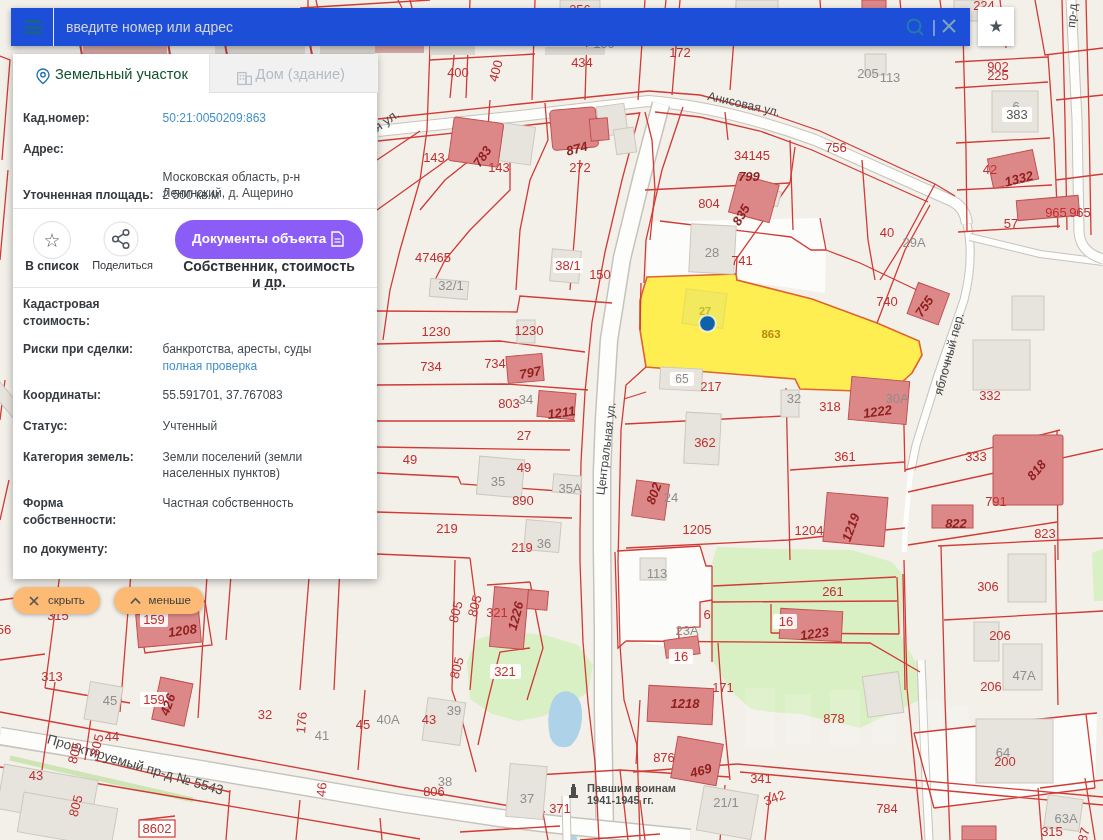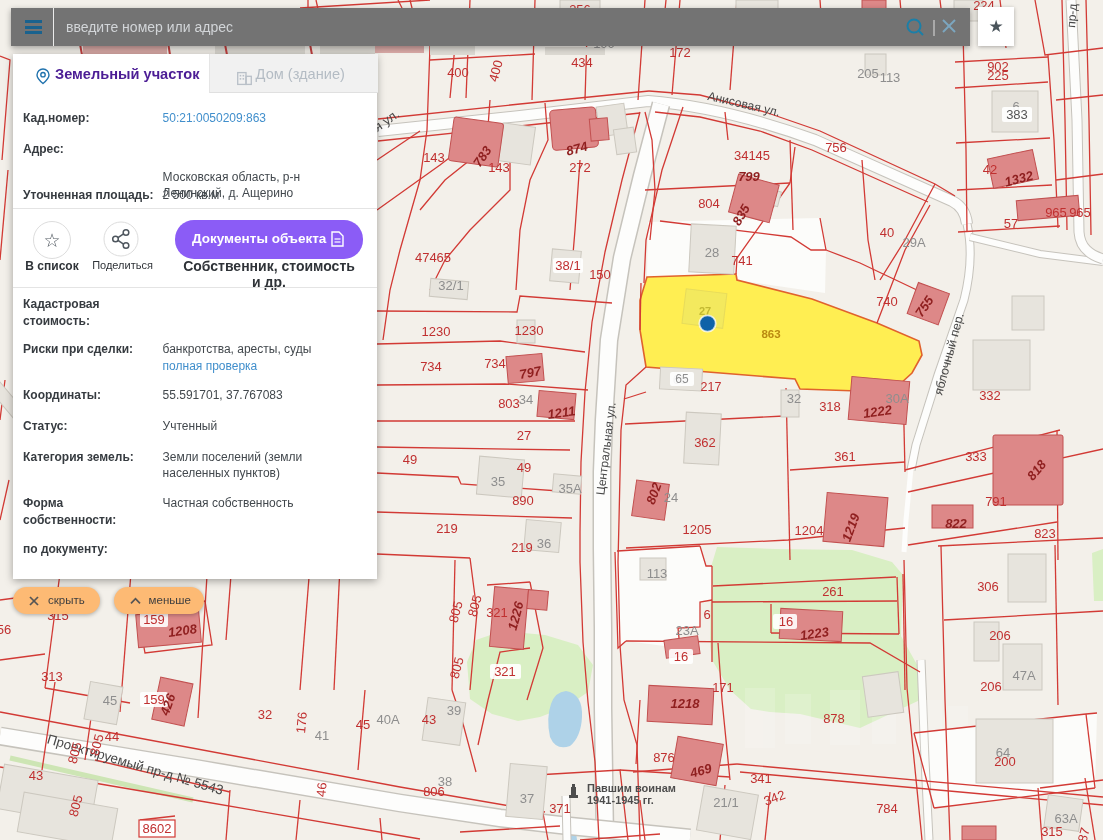--- a/index.html
+++ b/index.html
@@ -1,18 +1,18 @@
 <!DOCTYPE html>
 <html><head><meta charset="utf-8">
 <style>
 html,body{margin:0;padding:0;}
 body{width:1103px;height:840px;overflow:hidden;position:relative;font-family:"Liberation Sans",sans-serif;background:#f3f0ea;}
 #map{position:absolute;left:0;top:0;}
 .ui{position:absolute;box-sizing:border-box;}
-#sbar{left:11px;top:8px;width:959px;height:38px;background:#737373;box-shadow:0 2px 6px rgba(0,0,0,.35);}
+#sbar{left:11px;top:8px;width:959px;height:38px;background:#1d4ed8;box-shadow:0 2px 6px rgba(0,0,0,.35);}
 #star{left:978px;top:7px;width:36px;height:39px;background:#fff;box-shadow:0 1px 4px rgba(0,0,0,.3);text-align:center;}
 #panel{left:13px;top:54px;width:364px;height:525px;background:#fff;box-shadow:0 2px 8px rgba(0,0,0,.35);}
 .tabin{position:absolute;left:196px;top:0;width:168px;height:38px;background:#f1f1f1;border-bottom:1px solid #e0e0e0;border-left:1px solid #e5e5e5;}
 .lbl{position:absolute;left:10px;width:140px;font-weight:bold;font-size:12px;color:#363b40;line-height:16.3px;}
 .val{position:absolute;left:149.6px;font-size:12px;color:#42484d;line-height:16.3px;}
 .lnk{color:#418fcc;}
 .pill{position:absolute;height:27px;background:#fdba74;border-radius:14px;box-shadow:0 1px 4px rgba(0,0,0,.3);color:#3f3f3f;font-size:11.5px;}
 </style></head>
 <body>
 <svg id="map" width="1103" height="840" viewBox="0 0 1103 840">
@@ -565,21 +565,21 @@
   </svg>
 </div>
 <div class="ui" id="star"><span style="font-size:17px;color:#4a545b;line-height:39px;">★</span></div>
 
 <div class="ui" id="panel">
   <div class="tabin"></div>
   <svg style="position:absolute;left:23px;top:13.5px;" width="14" height="18" viewBox="0 0 14 18">
     <path d="M7,1 C10.3,1 13,3.7 13,7 C13,9.4 11.4,11.9 7,15.5 C2.6,11.9 1,9.4 1,7 C1,3.7 3.7,1 7,1 Z" fill="none" stroke="#2173ae" stroke-width="1.4"></path>
     <circle cx="7" cy="6.7" r="2.2" fill="none" stroke="#2173ae" stroke-width="1.4"></circle>
   </svg>
-  <div style="position:absolute;left:42px;top:12px;font-size:14.6px;color:#4c1d95;font-weight:bold;">Земельный участок</div>
+  <div style="position:absolute;left:42px;top:12px;font-size:14.6px;color:#14532d;">Земельный участок</div>
   <svg style="position:absolute;left:224px;top:17px;" width="15" height="15" viewBox="0 0 17 15">
     <rect x="0.8" y="0.8" width="9.4" height="13.4" fill="none" stroke="#b9c0c8" stroke-width="1.5"></rect>
     <rect x="10.2" y="5" width="6" height="9.2" fill="none" stroke="#b9c0c8" stroke-width="1.5"></rect>
     <rect x="3" y="3.4" width="1.8" height="1.8" fill="#b9c0c8"></rect>
       <rect x="6.3" y="3.4" width="1.8" height="1.8" fill="#b9c0c8"></rect>
     <rect x="3" y="7" width="1.8" height="1.8" fill="#b9c0c8"></rect>
       <rect x="6.3" y="7" width="1.8" height="1.8" fill="#b9c0c8"></rect>
   </svg>
   <div style="position:absolute;left:242.6px;top:12px;font-size:14.6px;color:#b4bcc4;">Дом (здание)</div>
 

